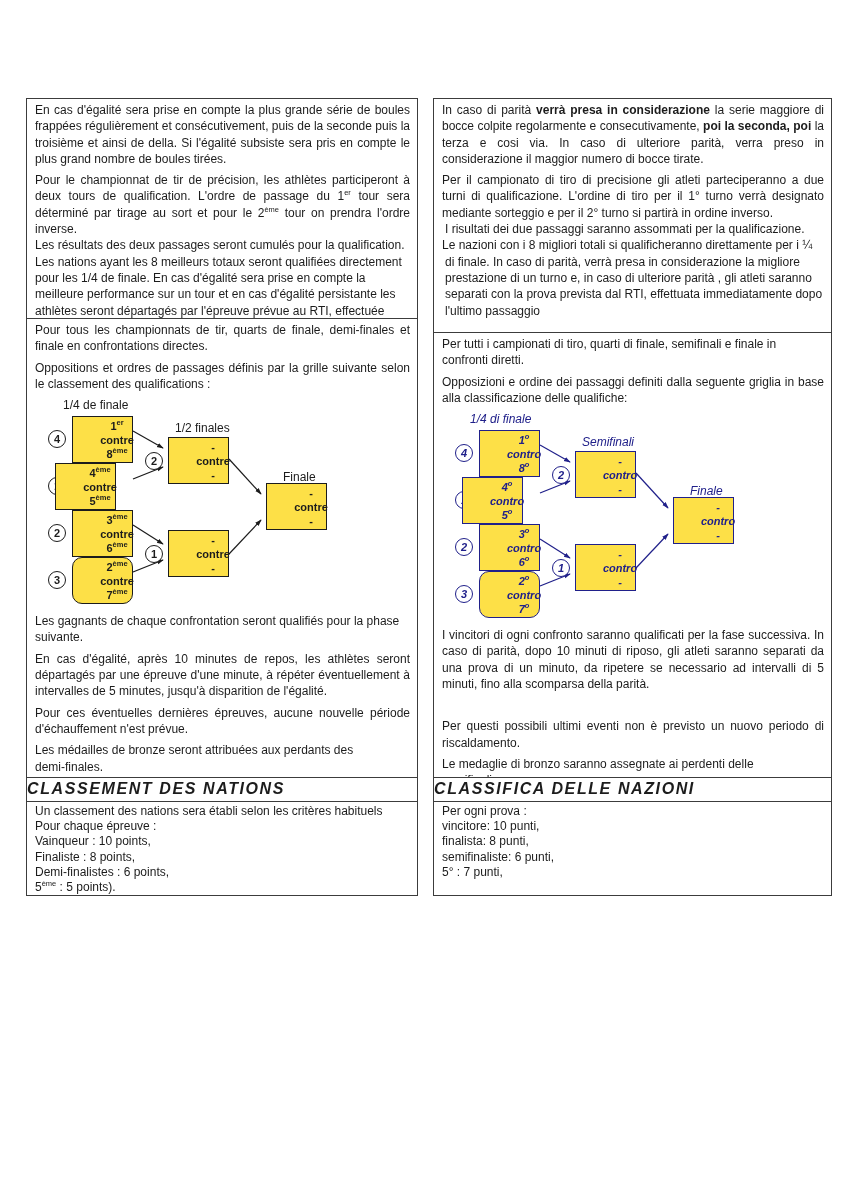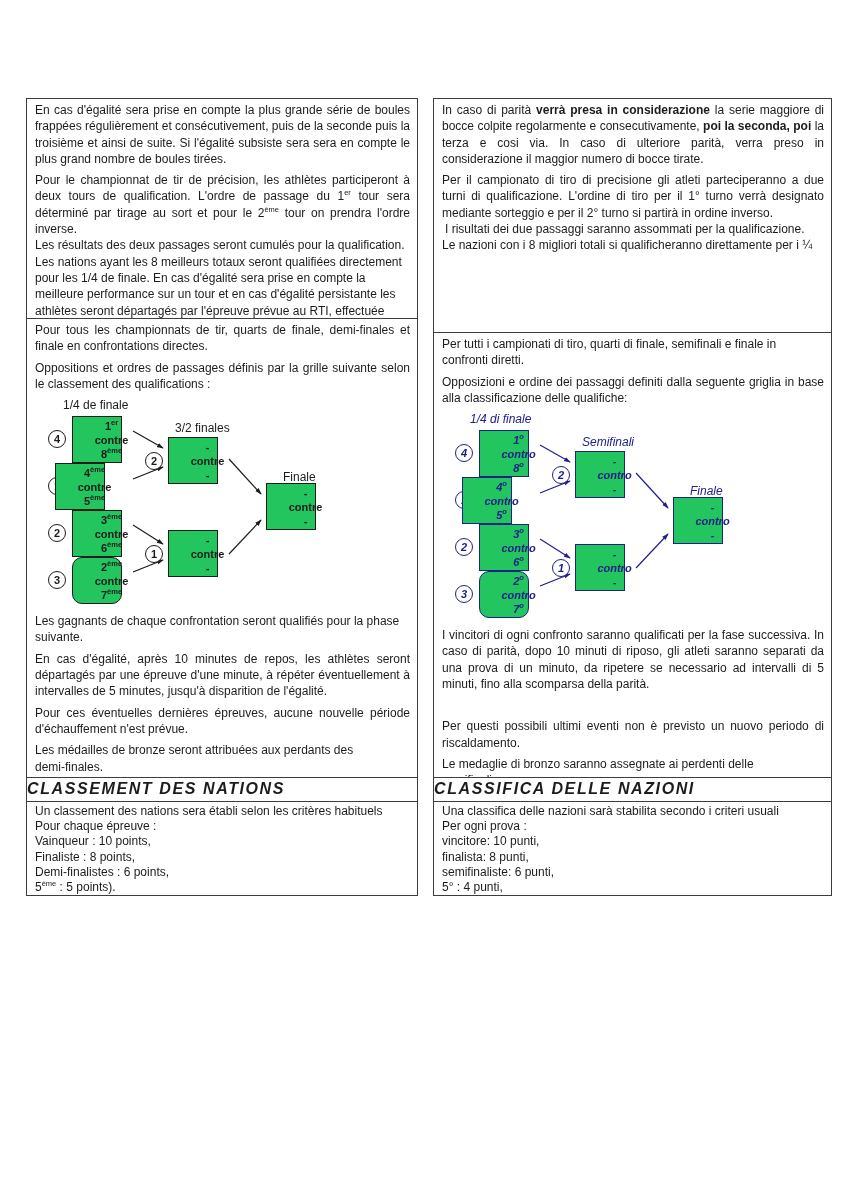--- a/index.html
+++ b/index.html
@@ -23,44 +23,44 @@
   .p.gap-after{margin-bottom:26px;}
   sup{font-size:7.5px;line-height:0;}
   .r4 .ln{margin:0;}
   
   .bracket{position:relative;height:213px;margin:3px 0 3px 0;font-size:11px;}
   .bracket .arrows{position:absolute;left:0;top:0;}
   .bk-title{position:absolute;font-size:12px;white-space:nowrap;}
   .t-qf{left:36px;top:0;}
   .t-sf{left:148px;top:23px;}
   .t-final{left:256px;top:72px;}
-  .qbox,.sbox,.fbox{position:absolute;width:50px;height:47px;box-sizing:border-box;
+  .qbox,.sbox,.fbox{position:absolute;width:61px;height:47px;box-sizing:border-box;
       display:flex;flex-direction:column;justify-content:center;align-items:center;
-      text-align:center;font-weight:bold;line-height:14px;background:#22c55e;padding-left:29px;}
+      text-align:center;font-weight:bold;line-height:14px;background:#fde047;padding-left:29px;}
   .q1{left:45px;top:19px;} .q2{left:28px;top:66px;} .q3{left:45px;top:113px;text-align:center;} .q4{left:45px;top:160px;border-radius:10px;}
   .sbox.s-top{left:141px;top:40px;} .sbox.s-bot{left:141px;top:133px;}
   .fbox{left:239px;top:86px;}
   .seed{position:absolute;width:18px;height:18px;border-radius:50%;box-sizing:border-box;
       display:flex;align-items:center;justify-content:center;font-weight:bold;font-size:11px;background:#fff;}
   .se1{left:21px;top:33px;} .se2{left:21px;top:80px;} .se3{left:21px;top:127px;} .se4{left:21px;top:174px;}
   .sfse1{left:118px;top:55px;} .sfse2{left:118px;top:148px;}
   .bracket.fr{color:#1c1c1c;}
   .bracket.fr .qbox,.bracket.fr .sbox,.bracket.fr .fbox{border:1px solid #1c1c1c;}
   .bracket.fr .seed{border:1.4px solid #1c1c1c;}
   .bracket.it{color:#20208a;font-style:italic;}
   .bracket.it .qbox,.bracket.it .sbox,.bracket.it .fbox{border:1.5px solid #20208a;}
   .bracket.it .seed{border:1.4px solid #20208a;}
 </style>
 </head>
 <body>
 
 <div class="tbl tbl-fr">
 
   <div class="row r1-fr">
-    <p class="p"><span>En cas d'égalité sera prise en compte la plus grande série de boules frappées régulièrement et consécutivement, puis de la seconde puis la troisième et ainsi de suite. Si l'égalité subsiste sera sera en compte le plus grand nombre de boules tirées.</span></p>
+    <p class="p"><span>En cas d'égalité sera prise en compte la plus grande série de boules frappées régulièrement et consécutivement, puis de la seconde puis la troisième et ainsi de della. Si l'égalité subsiste sera pris en compte le plus grand nombre de boules tirées.</span></p>
     <p class="p nm"><span>Pour le championnat de tir de précision, les athlètes participeront à deux tours de qualification. L'ordre de passage du 1</span><sup>er</sup><span> tour sera déterminé par tirage au sort et pour le 2</span><sup>ème</sup><span> tour on prendra l'ordre inverse.</span></p>
     <p class="p nj nm">Les résultats des deux passages seront cumulés pour la qualification.</p>
     <p class="p nj nm">Les nations ayant les 8 meilleurs totaux seront qualifiées directement pour les 1/4 de finale. En cas d'égalité sera prise en compte la meilleure performance sur un tour et en cas d'égalité persistante les athlètes seront départagés par l'épreuve prévue au RTI, effectuée</p>
     <p class="p nj nm ind">immédiatement après le dernier passage.</p>
   </div>
 
   <div class="row r2-fr">
     <p class="p">Pour tous les championnats de tir, quarts de finale, demi-finales et finale en confrontations directes.</p>
     <p class="p">Oppositions et ordres de passages définis par la grille suivante selon le classement des qualifications :</p>
 
@@ -74,21 +74,21 @@
         <g stroke="#1c1c1c" stroke-width="1.2">
           <line x1="106" y1="34" x2="136" y2="51" marker-end="url(#ah-fr)"></line>
           <line x1="106" y1="82" x2="136" y2="70" marker-end="url(#ah-fr)"></line>
           <line x1="106" y1="128" x2="136" y2="147" marker-end="url(#ah-fr)"></line>
           <line x1="106" y1="175" x2="136" y2="163" marker-end="url(#ah-fr)"></line>
           <line x1="202" y1="62" x2="234" y2="97" marker-end="url(#ah-fr)"></line>
           <line x1="202" y1="157" x2="234" y2="123" marker-end="url(#ah-fr)"></line>
         </g>
       </svg>
       <div class="bk-title t-qf">1/4 de finale</div>
-      <div class="bk-title t-sf">3/2 finales</div>
+      <div class="bk-title t-sf">1/2 finales</div>
       <div class="bk-title t-final">Finale</div>
 
       <div class="seed se1">4</div>
       <div class="seed se2">1</div>
       <div class="seed se3">2</div>
       <div class="seed se4">3</div>
 
       <div class="qbox q1">
         <div><span>1</span><sup>er</sup></div>
         <div>contre</div>
@@ -151,20 +151,21 @@
   </div>
 </div>
 
 <div class="tbl tbl-it">
 
   <div class="row r1-it">
     <p class="p"><span>In caso di parità </span><b>verrà presa in considerazione</b><span> la serie maggiore di bocce colpite regolarmente e consecutivamente, </span><b>poi la seconda, poi</b><span> la terza e cosi via. In caso di ulteriore parità, verra preso in considerazione il maggior numero di bocce tirate.</span></p>
     <p class="p nm">Per il campionato di tiro di precisione gli atleti parteciperanno a due turni di qualificazione. L'ordine di tiro per il 1° turno verrà designato mediante sorteggio e per il 2° turno si partirà in ordine inverso.</p>
     <p class="p nj nm ind">I risultati dei due passaggi saranno assommati per la qualificazione.</p>
     <p class="p nj nm">Le nazioni con i 8 migliori totali si qualificheranno direttamente per i ¼</p>
+    <p class="p nj nm ind">di finale. In caso di parità, verrà presa in considerazione la migliore prestazione di un turno e, in caso di ulteriore parità , gli atleti saranno separati con la prova prevista dal RTI, effettuata immediatamente dopo l'ultimo passaggio</p>
   </div>
 
   <div class="row r2-it">
     <p class="p nj">Per tutti i campionati di tiro, quarti di finale, semifinali e finale in confronti diretti.</p>
     <p class="p">Opposizioni e ordine dei passaggi definiti dalla seguente griglia in base alla classificazione delle qualifiche:</p>
 
     <div class="bracket it">
       <svg class="arrows" width="330" height="215" viewBox="0 0 330 215">
         <defs>
           <marker id="ah-it" markerWidth="8" markerHeight="6" refX="6" refY="2.3" orient="auto" markerUnits="userSpaceOnUse">
@@ -234,20 +235,19 @@
     <p class="p">Per questi possibili ultimi eventi non è previsto un nuovo periodo di riscaldamento.</p>
     <p class="p nj nm">Le medaglie di bronzo saranno assegnate ai perdenti delle</p>
     <p class="p nj nm">semifinali.</p>
   </div>
 
   <div class="row r3">
     <span>CLASSIFICA DELLE NAZIONI</span>
   </div>
 
   <div class="row r4 last">
-    <div class="ln">Una classifica delle nazioni sarà stabilita secondo i criteri usuali</div>
     <div class="ln">Per ogni prova :</div>
     <div class="ln">vincitore: 10 punti,</div>
     <div class="ln">finalista: 8 punti,</div>
     <div class="ln">semifinaliste: 6 punti,</div>
-    <div class="ln">5° : 4 punti,</div>
+    <div class="ln">5° : 7 punti,</div>
   </div>
 </div>
 
 </body></html>

